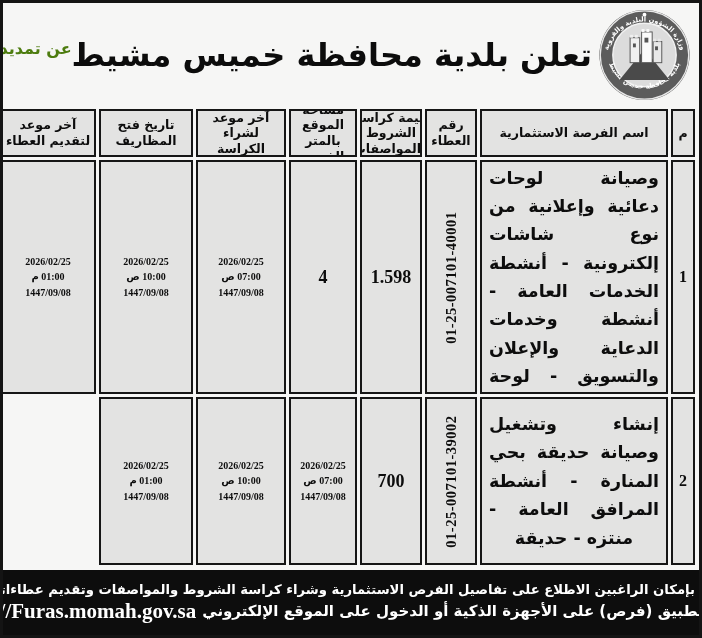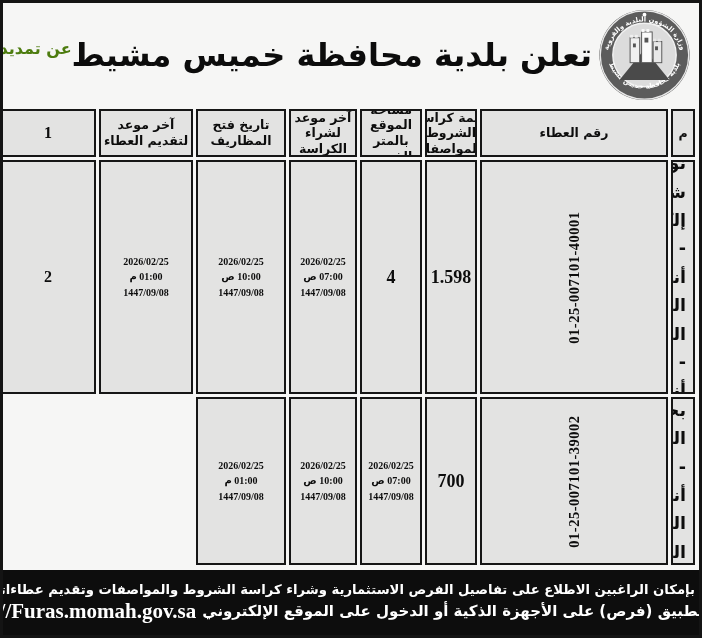--- a/index.html
+++ b/index.html
@@ -135,20 +135,21 @@
         <div class="main-title">تعلن بلدية محافظة خميس مشيط</div>
         <div class="sub-title">عن تمديد الفرص الاستثمارية التالية في منافسة عامة حسب الجدول التالي:</div>
       </div>
 
     </div>
 
     <div class="table-wrap">
       <div class="grid">
 
         <div class="cell th">م</div>
+        <div class="cell th">اسم الفرصة الاستثمارية</div>
         <div class="cell th">رقم العطاء</div>
         <div class="cell th">قيمة كراسة الشروط والمواصفات</div>
         <div class="cell th">مساحة الموقع بالمتر الفرص</div>
         <div class="cell th">آخر موعد لشراء الكراسة</div>
         <div class="cell th">تاريخ فتح المظاريف</div>
         <div class="cell th">آخر موعد لتقديم العطاء</div>
 
         <div class="cell num-serif idx">1</div>
         <div class="cell">
           <div class="opp-name">إنشاء وتشغيل وصيانة لوحات دعائية وإعلانية من نوع شاشات إلكترونية - أنشطة الخدمات العامة - أنشطة وخدمات الدعاية والإعلان والتسويق - لوحة دعائية</div>

